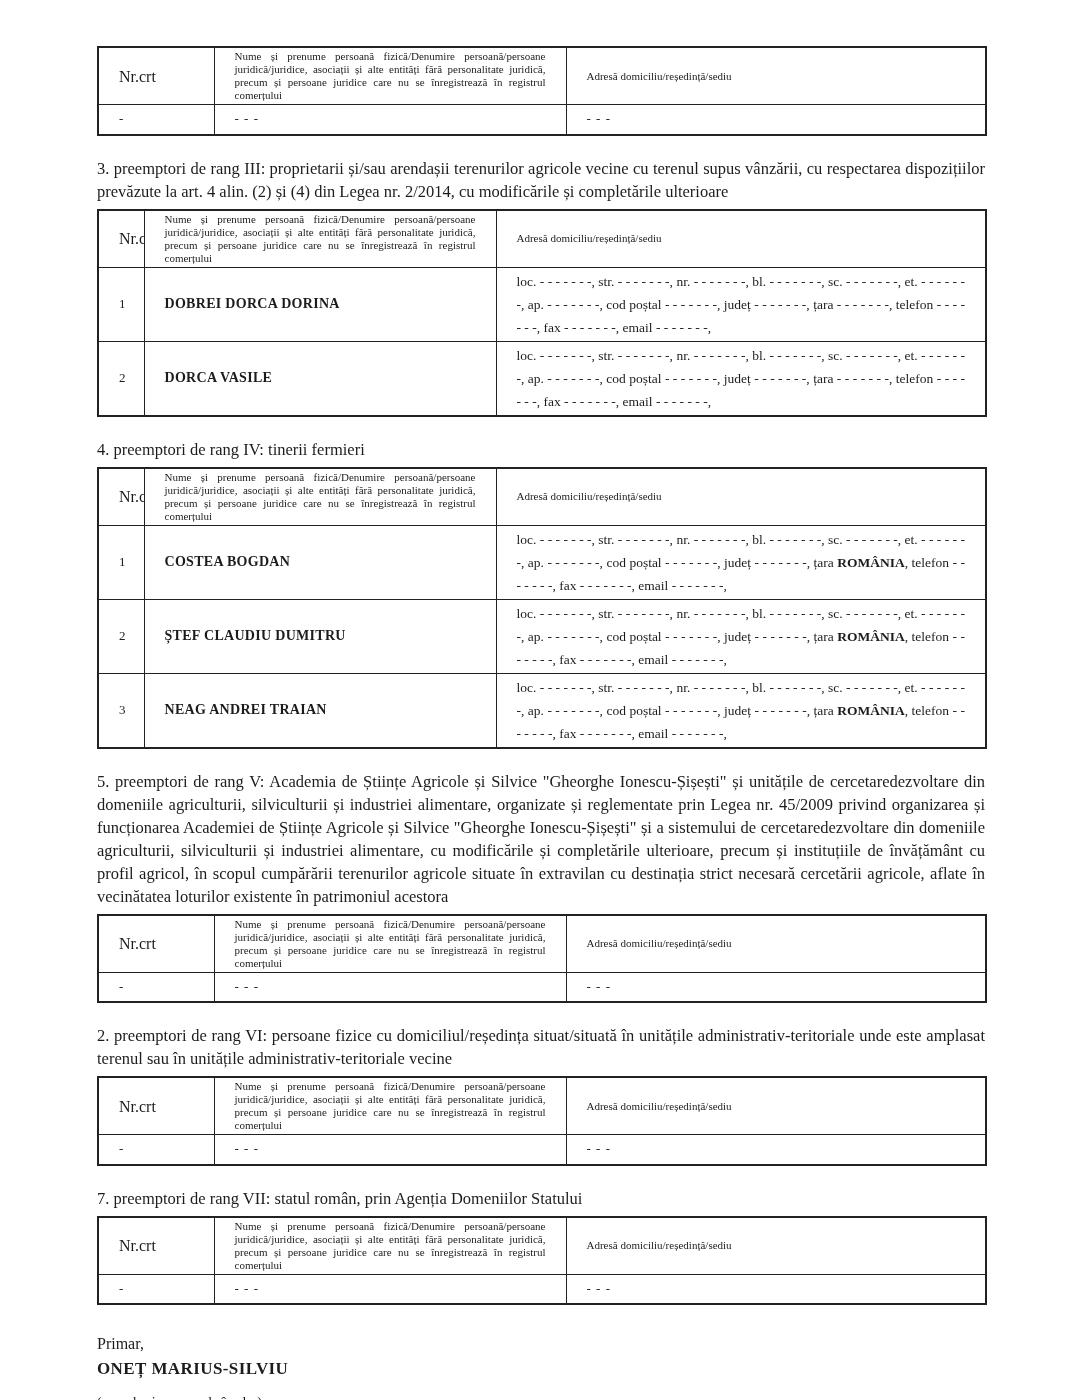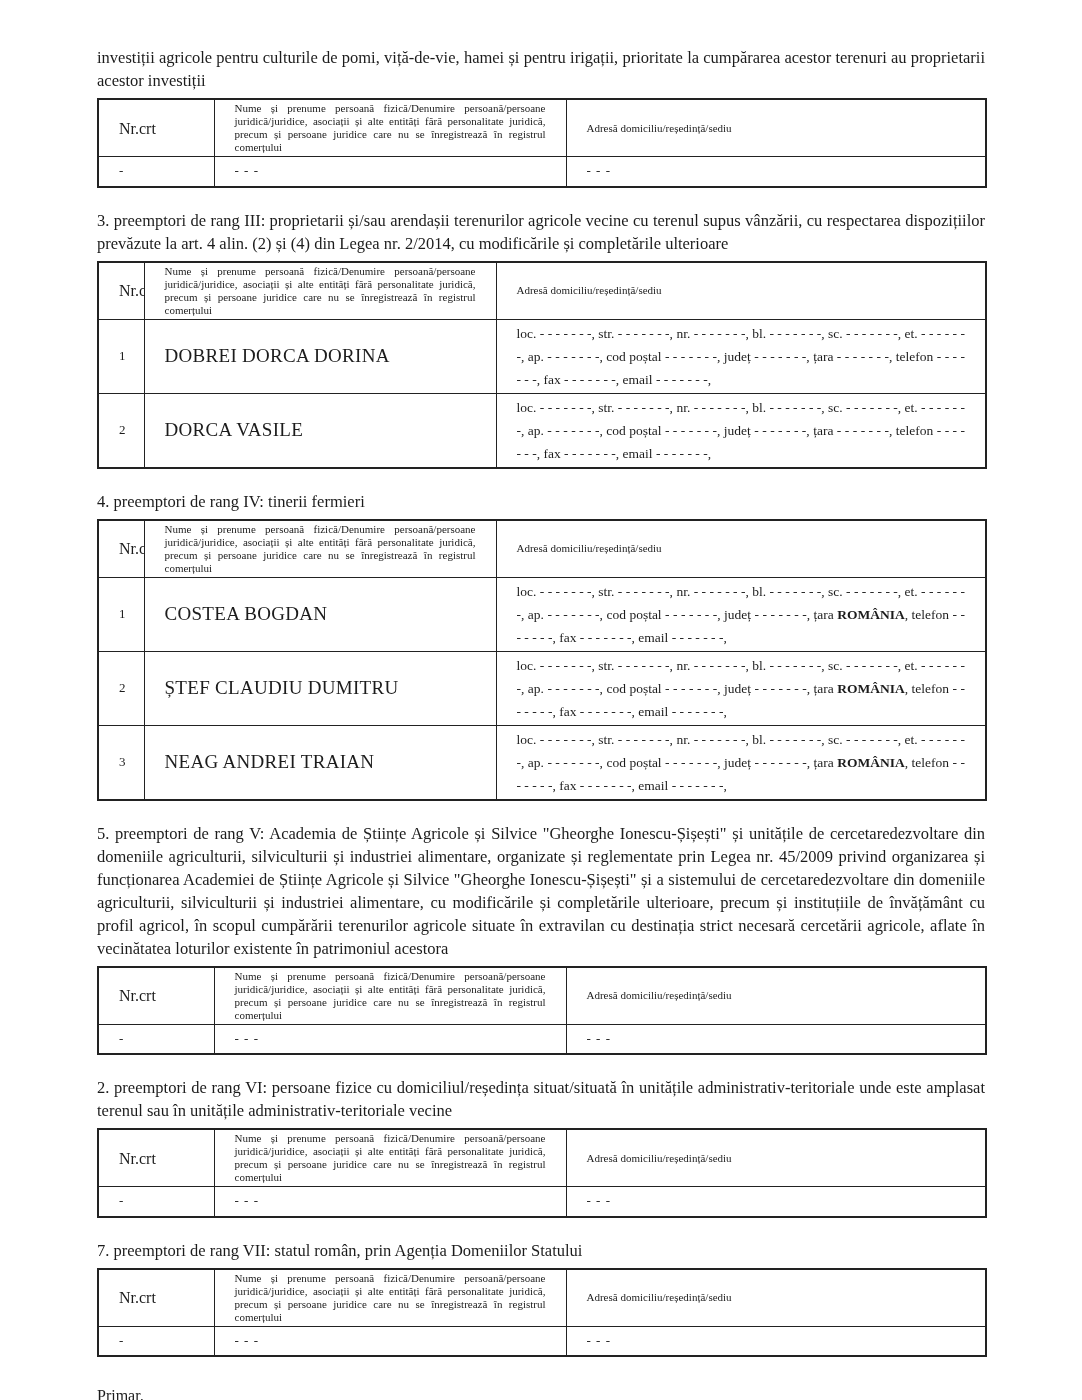--- a/index.html
+++ b/index.html
@@ -44,35 +44,34 @@
   tr.hdr-row { height: 45px; }
   td.hdr { font-size: 11px; line-height: 13px; }
   td.hdr-nr { font-size: 16px; }
   td.hdr-name { text-align: justify; }
 
   tr.dash-row { height: 30px; }
   td.dash { font-size: 13px; letter-spacing: 1px; }
 
   tr.person-row-2 { height: 70px; }
   tr.person-row-3 { height: 67px; }
-  td.name-cell { font-weight: normal; font-size: 19px; letter-spacing: 0.3px; }
+  td.name-cell { font-weight: bold; font-size: 14px; letter-spacing: 0.3px; }
   td.addr-cell { font-size: 13.5px; line-height: 23px; text-align: justify; }
   td.addr-cell b { font-size: 13.5px; }
 
   .signature { margin-top: 30px; text-align: left; }
   .sig-role { font-size: 16px; margin: 0; }
   .sig-name { font-size: 17px; font-weight: bold; margin: 6px 0 16px 0; letter-spacing: 0.4px; }
   .sig-note { font-size: 14px; margin: 6px 0 0 0; text-decoration: underline; }
 </style>
 </head>
 <body>
 
 <div class="page">
 
-  <p class="para intro">investiții agricole pentru culturile de pomi, viță-de-vie, hamei și pentru irigații, prioritate la cumpărarea acestor terenuri au proprietarii acestor investiții</p>
 
   <table class="doc-table t-empty">
     <colgroup>
         <col class="c-nr">
         <col class="c-name">
         <col class="c-addr">
       </colgroup>
     <tbody>
       <tr class="hdr-row">
         <td class="hdr hdr-nr">Nr.crt</td>

